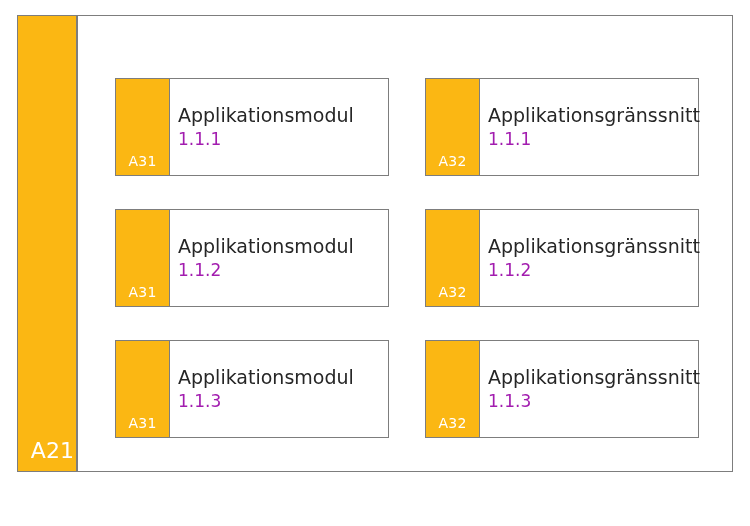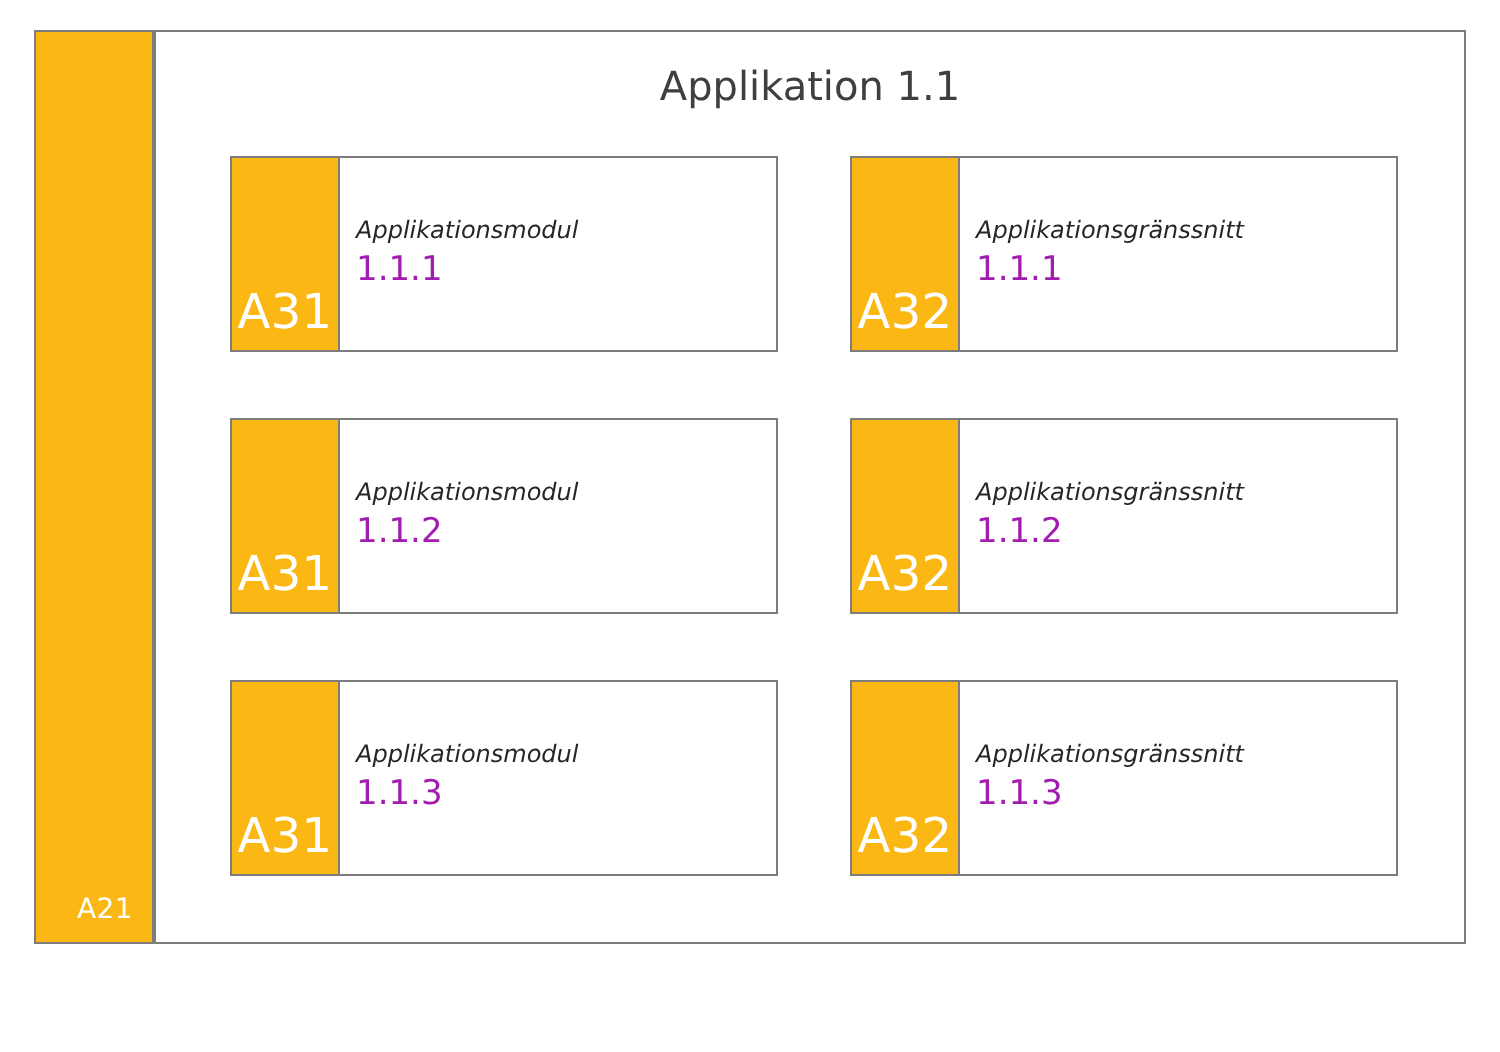--- a/index.html
+++ b/index.html
@@ -40,21 +40,21 @@
     box-sizing: border-box;
   }
 
   .layer-bar-label {
     position: absolute;
     left: 0;
     right: 0;
     bottom: 9px;
     text-align: center;
     color: #ffffff;
-    font-size: 14px;
+    font-size: 22px;
     line-height: 1;
     letter-spacing: 0.2px;
     margin-left: 11px;
   }
 
   
   .app-panel {
     position: absolute;
     left: 77px;
     top: 15px;
@@ -118,61 +118,59 @@
     box-sizing: border-box;
   }
 
   .card-tab-label {
     position: absolute;
     left: 0;
     right: 0;
     bottom: 7px;
     text-align: center;
     color: #ffffff;
-    font-size: 24px;
+    font-size: 14px;
     line-height: 1;
     letter-spacing: 0.2px;
   }
 
   .card-body {
     flex: 1 1 auto;
     min-width: 0;
     padding: 0 6px 0 8px;
     display: flex;
     flex-direction: column;
     justify-content: center;
     box-sizing: border-box;
   }
 
   .card-title {
     color: #262626;
-    font-size: 12px;
+    font-size: 19px;
     line-height: 1.32;
     white-space: nowrap;
-    font-style: italic;
   }
 
   .card-subtitle {
     color: #a21caf;
     font-size: 17px;
     line-height: 1.32;
     white-space: nowrap;
   }
 </style>
 </head>
 <body>
 
 <div id="diagram-canvas">
 
   <div class="layer-bar">
     <div class="layer-bar-label">A21</div>
   </div>
 
   <div class="app-panel">
-    <div class="app-panel-title">Applikation 1.1</div>
 
     <div class="card-grid">
 
       <div class="card-row row-0">
         <div class="component-card col-0">
           <div class="card-tab">
             <div class="card-tab-label">A31</div>
           </div>
           <div class="card-body">
             <div class="card-title">Applikationsmodul</div>

